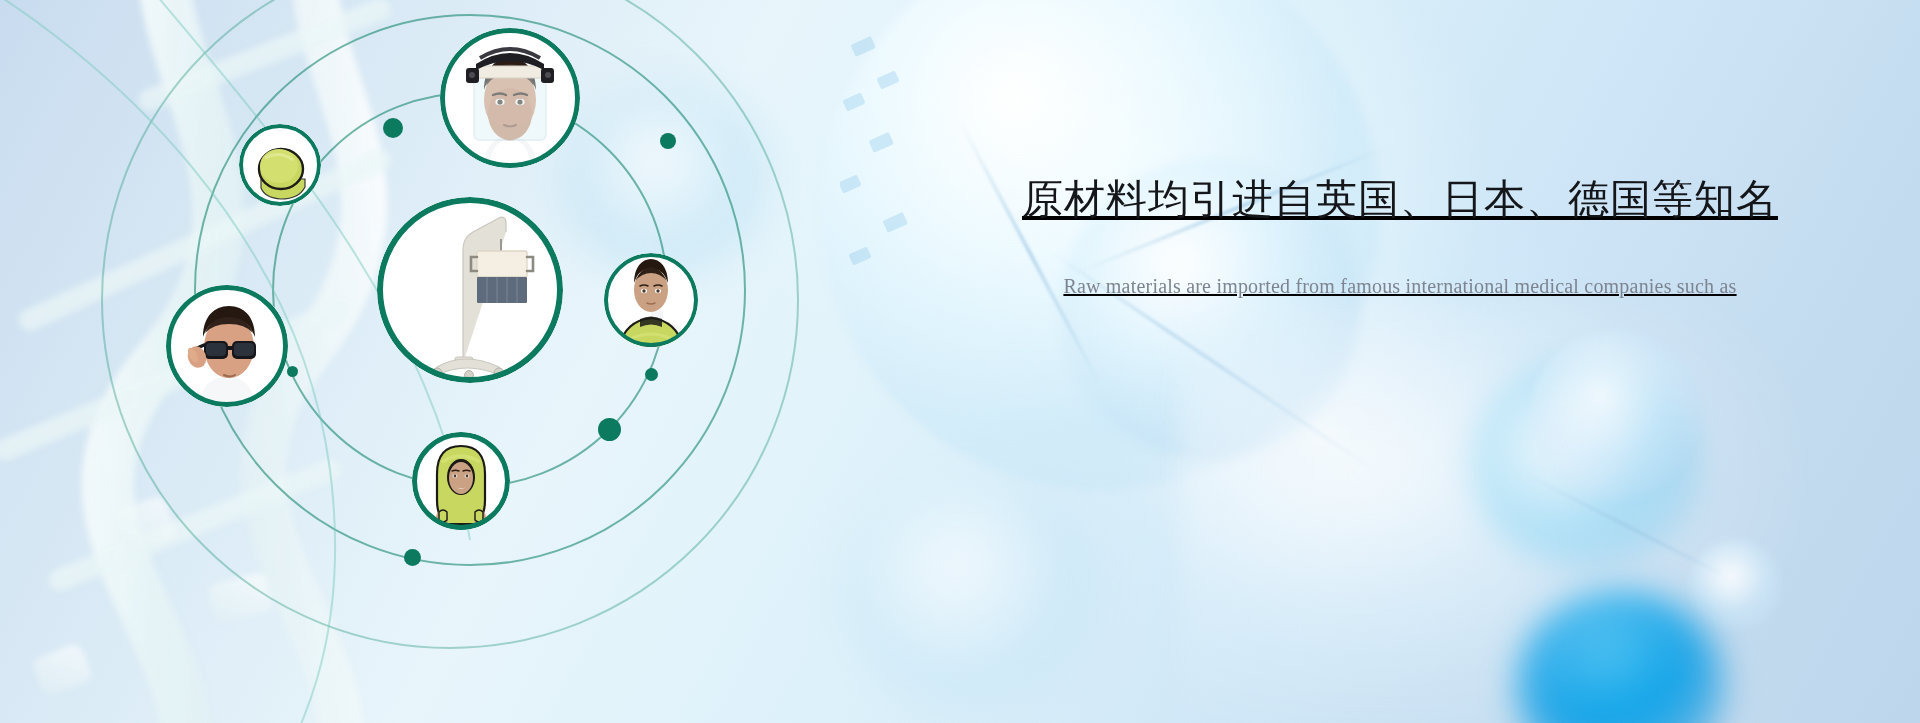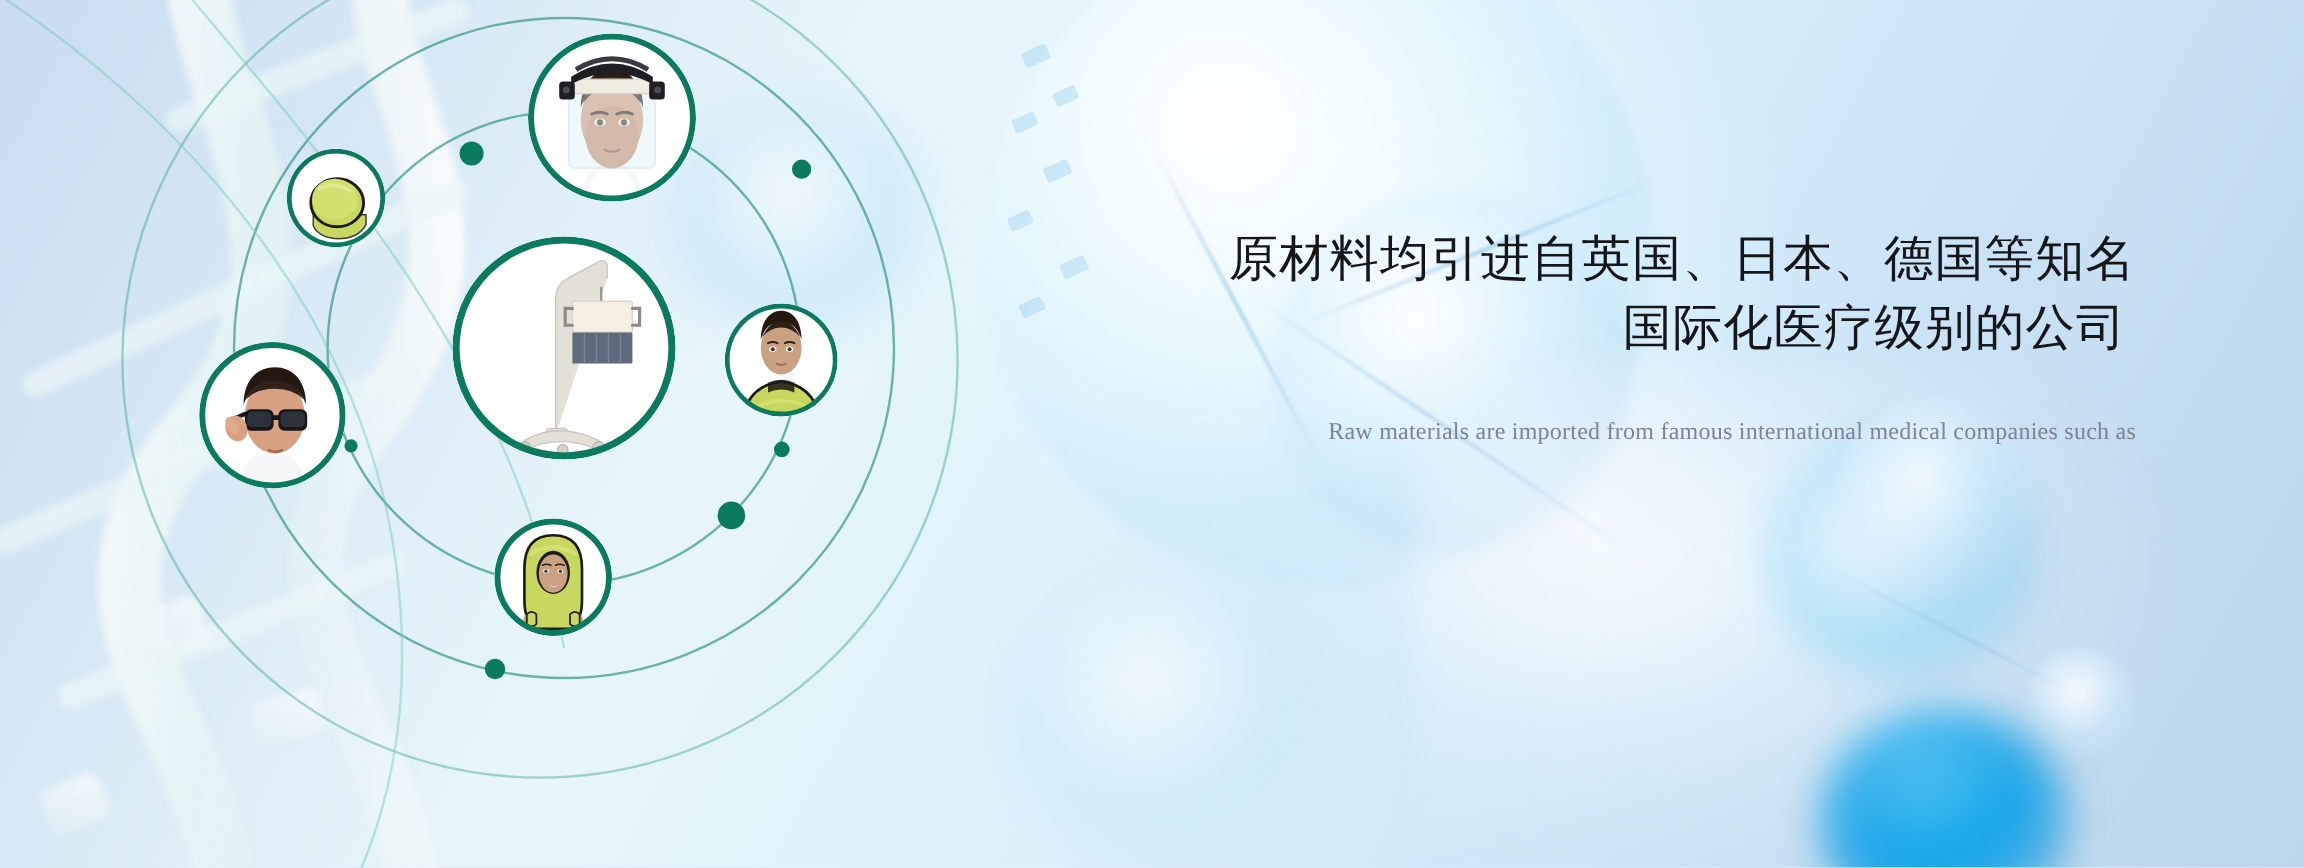--- a/index.html
+++ b/index.html
@@ -110,21 +110,21 @@
   .node{position:absolute;border-radius:50%;background:#0b7a5f;}
   .n1{left:383px;top:118px;width:20px;height:20px;}
   .n2{left:660px;top:133px;width:16px;height:16px;}
   .n3{left:287px;top:366px;width:11px;height:11px;}
   .n4{left:645px;top:368px;width:13px;height:13px;}
   .n5{left:598px;top:418px;width:23px;height:23px;}
   .n6{left:404px;top:549px;width:17px;height:17px;}
 
   
   .copy{
-    position:absolute;right:140px;top:186px;width:760px;text-align:right;
+    position:absolute;right:140px;top:170px;width:760px;text-align:center;text-decoration:underline;
   }
   .headline{
     font-family:"Liberation Sans","DejaVu Sans",sans-serif;
     font-size:41px;line-height:1.42;color:#15161a;font-weight:400;
     letter-spacing:1px;white-space:nowrap;
   }
   .headline .l2{padding-right:8px;}
   .sub{
     margin-top:42px;
     font-family:"Liberation Serif","DejaVu Serif",serif;
@@ -365,20 +365,19 @@
           <path d="M63 80 q4-4 8 0 l0 8 q-4 4 -8 0z"></path>
         </g>
       </svg>
     </div>
     <div class="ring"></div>
   </div>
 
   <div class="copy">
     <div class="headline">
       <div class="l1">原材料均引进自英国、日本、德国等知名</div>
-      <div class="l2">国际化医疗级别的公司</div>
     </div>
     <div class="sub">
       <span class="s1">Raw materials are imported from famous international medical companies such as</span>
     </div>
   </div>
 
 </div>
 
 </body></html>

